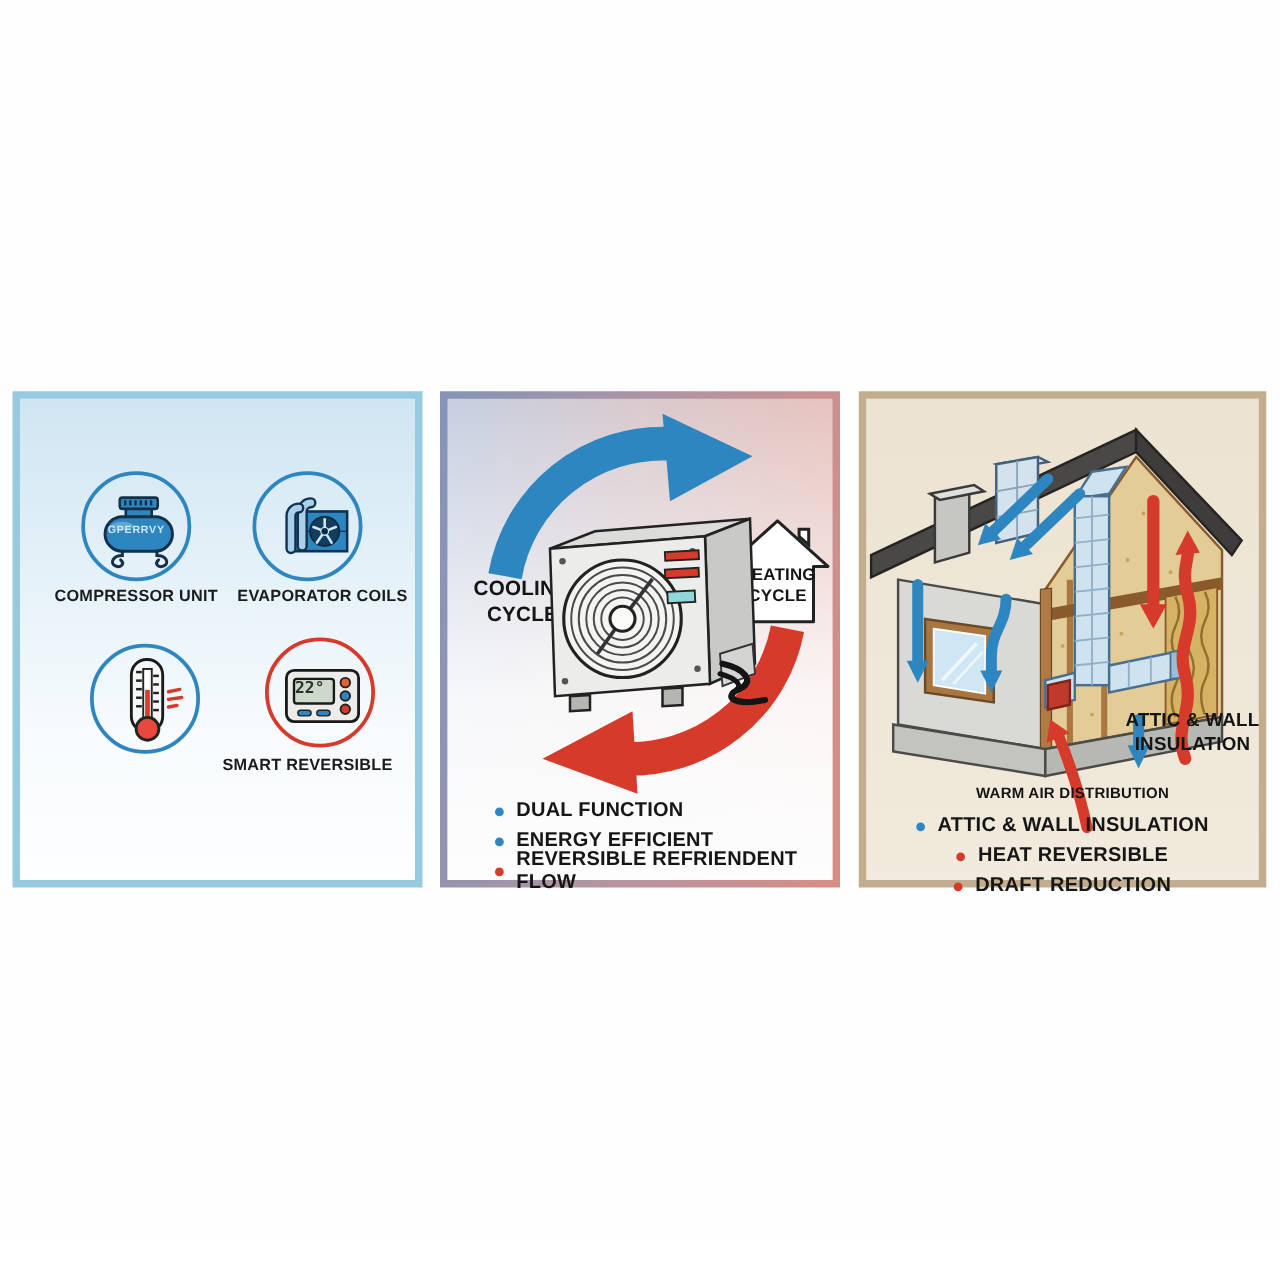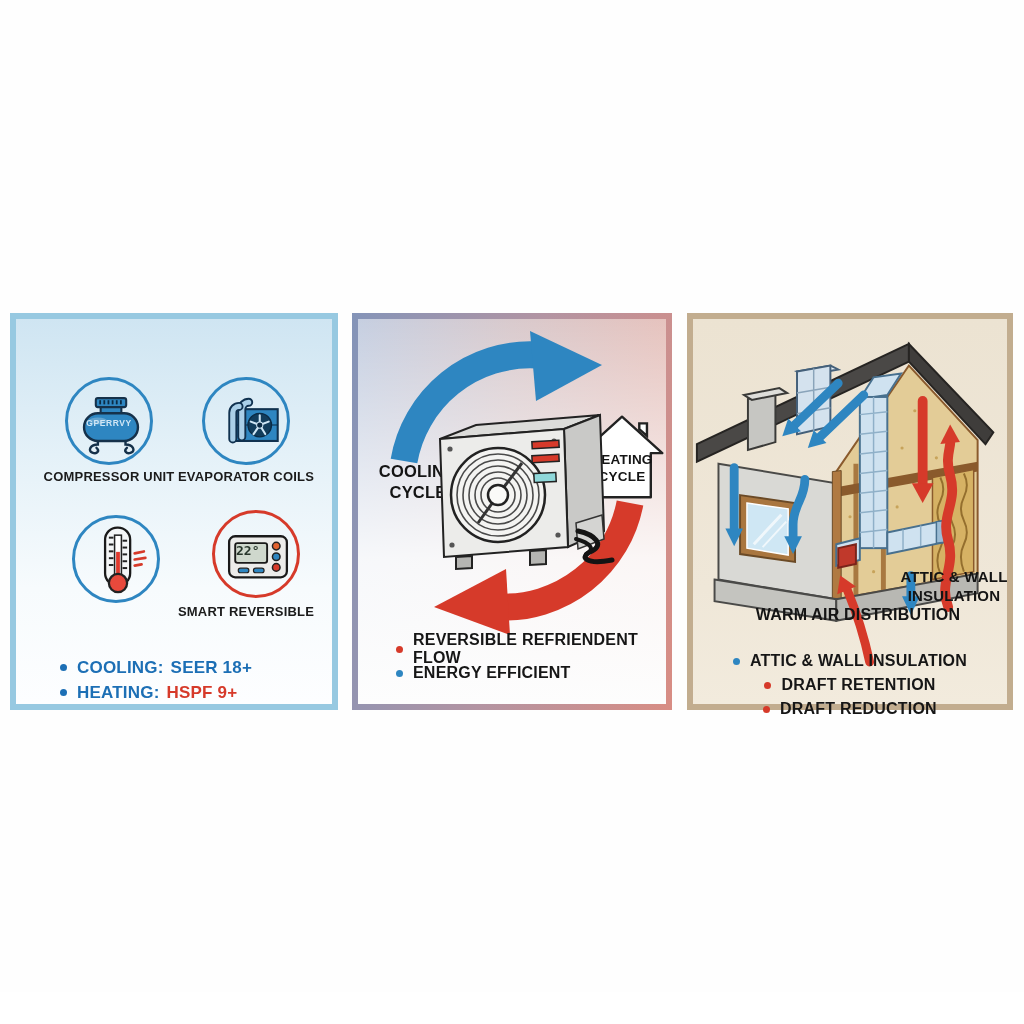--- a/index.html
+++ b/index.html
@@ -79,21 +79,21 @@
         </g>
         <circle cx="72" cy="53" r="4.5" fill="#0b2b45" stroke="#cfe6f5" stroke-width="1.5"></circle>
         <path d="M56,20 a10 10 0 0 0 -10 10 v40" fill="none" stroke="#10314f" stroke-width="13" stroke-linecap="round"></path>
         <path d="M56,20 a10 10 0 0 0 -10 10 v40" fill="none" stroke="#aacfe8" stroke-width="7.5" stroke-linecap="round"></path>
         <path d="M42,26 a9 9 0 0 0 -9 9 v38" fill="none" stroke="#10314f" stroke-width="13" stroke-linecap="round"></path>
         <path d="M42,26 a9 9 0 0 0 -9 9 v38" fill="none" stroke="#aacfe8" stroke-width="7.5" stroke-linecap="round"></path>
       </svg>
     </div>
 
     <div class="icon-label" style="left:13px;top:148px;width:160px;">COMPRESSOR UNIT</div>
-    <div class="icon-label" style="left:150px;top:148px;width:160px;">EVAPORATOR COILS</div>
+    <div class="icon-label" style="left:150px;top:148px;width:160px;text-align:right;">EVAPORATOR COILS</div>
 
     <div class="icon-circle blue-ring" style="left:56px;top:196px;">
       <svg width="76" height="76" viewBox="0 0 100 100">
         <rect x="33" y="6" width="33" height="76" rx="16" fill="#f4f6f7" stroke="#1a1a1a" stroke-width="3"></rect>
         <g fill="#222222">
           <rect x="38" y="18" width="6" height="2.6"></rect>
             <rect x="38" y="27" width="6" height="2.6"></rect>
           <rect x="38" y="36" width="6" height="2.6"></rect>
             <rect x="38" y="45" width="6" height="2.6"></rect>
           <rect x="38" y="54" width="6" height="2.6"></rect>
@@ -122,32 +122,20 @@
         <circle cx="74" cy="51" r="5" fill="#2e86c1" stroke="#222" stroke-width="2"></circle>
         <circle cx="74" cy="65" r="5" fill="#d63a2a" stroke="#222" stroke-width="2"></circle>
         <rect x="24" y="66" width="14" height="6" rx="3" fill="#2e86c1" stroke="#222" stroke-width="1.5"></rect>
         <rect x="44" y="66" width="14" height="6" rx="3" fill="#2e86c1" stroke="#222" stroke-width="1.5"></rect>
       </svg>
       <div class="lcd-text">22°</div>
     </div>
 
     <div class="icon-label" style="left:135px;top:283px;width:190px;">SMART REVERSIBLE</div>
 
-    <div class="specs">
-      <div class="spec-row">
-        <span class="dot" style="background: rgb(28, 111, 181);"></span>
-        <span class="spec-label" style="color: rgb(28, 111, 181);">COOLING:</span>
-        <span class="spec-value" style="color: rgb(28, 111, 181);">SEER 18+</span>
-      </div>
-      <div class="spec-row">
-        <span class="dot" style="background: rgb(28, 111, 181);"></span>
-        <span class="spec-label" style="color: rgb(28, 111, 181);">HEATING:</span>
-        <span class="spec-value" style="color: rgb(214, 58, 42);">HSPF 9+</span>
-      </div>
-    </div>
   </div>
 
   <div class="panel panel-mid-wrap">
     <div class="panel-mid">
 
       <svg class="abs" style="left:30px;top:10px;" width="232" height="142" viewBox="0 0 232 142">
         <path d="M16,132 A 128 128 0 0 1 148,26" fill="none" stroke="#2e86c1" stroke-width="27"></path>
         <polygon points="142,2 214,36 148,72" fill="#2e86c1"></polygon>
       </svg>
 
@@ -192,26 +180,30 @@
         </g>
         <rect x="106" y="36" width="27" height="7" fill="#d63a2a" stroke="#222" stroke-width="1.5" transform="rotate(-3 119 39)"></rect>
         <rect x="106" y="50" width="27" height="7" fill="#d63a2a" stroke="#222" stroke-width="1.5" transform="rotate(-3 119 53)"></rect>
         <rect x="108" y="68" width="22" height="9" fill="#8fd8da" stroke="#222" stroke-width="1.5" transform="rotate(-3 119 72)"></rect>
         <path d="M152,126 C170,130 178,140 166,146 C152,152 160,160 186,155" fill="none" stroke="#141414" stroke-width="5" stroke-linecap="round"></path>
         <path d="M150,134 C164,138 170,144 160,149" fill="none" stroke="#141414" stroke-width="4" stroke-linecap="round"></path>
       </svg>
 
       <div class="features" style="left:38px;top:318px;">
         <div class="feature-row">
-          <span class="dot" style="background: rgb(214, 58, 42);"></span>
-          <span>REVERSIBLE REFRIENDENT FLOW</span>
+          <span class="dot" style="background: rgb(46, 134, 193);"></span>
+          <span>DUAL FUNCTION</span>
         </div>
         <div class="feature-row">
           <span class="dot" style="background: rgb(46, 134, 193);"></span>
           <span>ENERGY EFFICIENT</span>
+        </div>
+        <div class="feature-row">
+          <span class="dot" style="background: rgb(214, 58, 42);"></span>
+          <span>REVERSIBLE REFRIENDENT FLOW</span>
         </div>
       </div>
     </div>
   </div>
 
   <div class="panel panel-right">
 
     <svg class="abs" style="left:-2px;top:18px;" width="320" height="330" viewBox="0 0 326 330">
 
       <g>
@@ -297,30 +289,30 @@
         <path d="M236,62 L236,148" fill="none" stroke-width="10"></path>
           <polygon points="236,166 225,146 247,146" stroke="none"></polygon>
         <path d="M262,272 C252,246 270,232 262,204 C254,178 272,166 264,138 C258,118 266,108 264,100" fill="none" stroke-width="10"></path>
         <polygon points="264,86 254,106 274,104" stroke="none"></polygon>
         <path d="M182,328 C176,300 168,276 159,254" fill="none" stroke-width="9"></path>
         <polygon points="152,240 149,259 168,251" stroke="none"></polygon>
       </g>
     </svg>
 
     <div class="overlay-label" style="left:181px;top:248px;width:160px;font-size:15px;line-height:19px;">ATTIC &amp; WALL INSULATION</div>
-    <div class="overlay-label" style="left:45px;top:287px;width:240px;font-size:16px;">WARM AIR DISTRIBUTION</div>
+    <div class="overlay-label" style="left:45px;top:308px;width:240px;font-size:12px;">WARM AIR DISTRIBUTION</div>
 
     <div class="features" style="left:0;top:330px;width:100%;display:flex;flex-direction:column;align-items:center;">
       <div class="feature-row">
         <span class="dot" style="background: rgb(46, 134, 193);"></span>
         <span>ATTIC &amp; WALL INSULATION</span>
       </div>
       <div class="feature-row">
         <span class="dot" style="background: rgb(214, 58, 42);"></span>
-        <span>DRAFT RETENTION</span>
+        <span>HEAT REVERSIBLE</span>
       </div>
       <div class="feature-row">
         <span class="dot" style="background: rgb(214, 58, 42);"></span>
         <span>DRAFT REDUCTION</span>
       </div>
     </div>
   </div>
 </div>
 
 </body></html>

